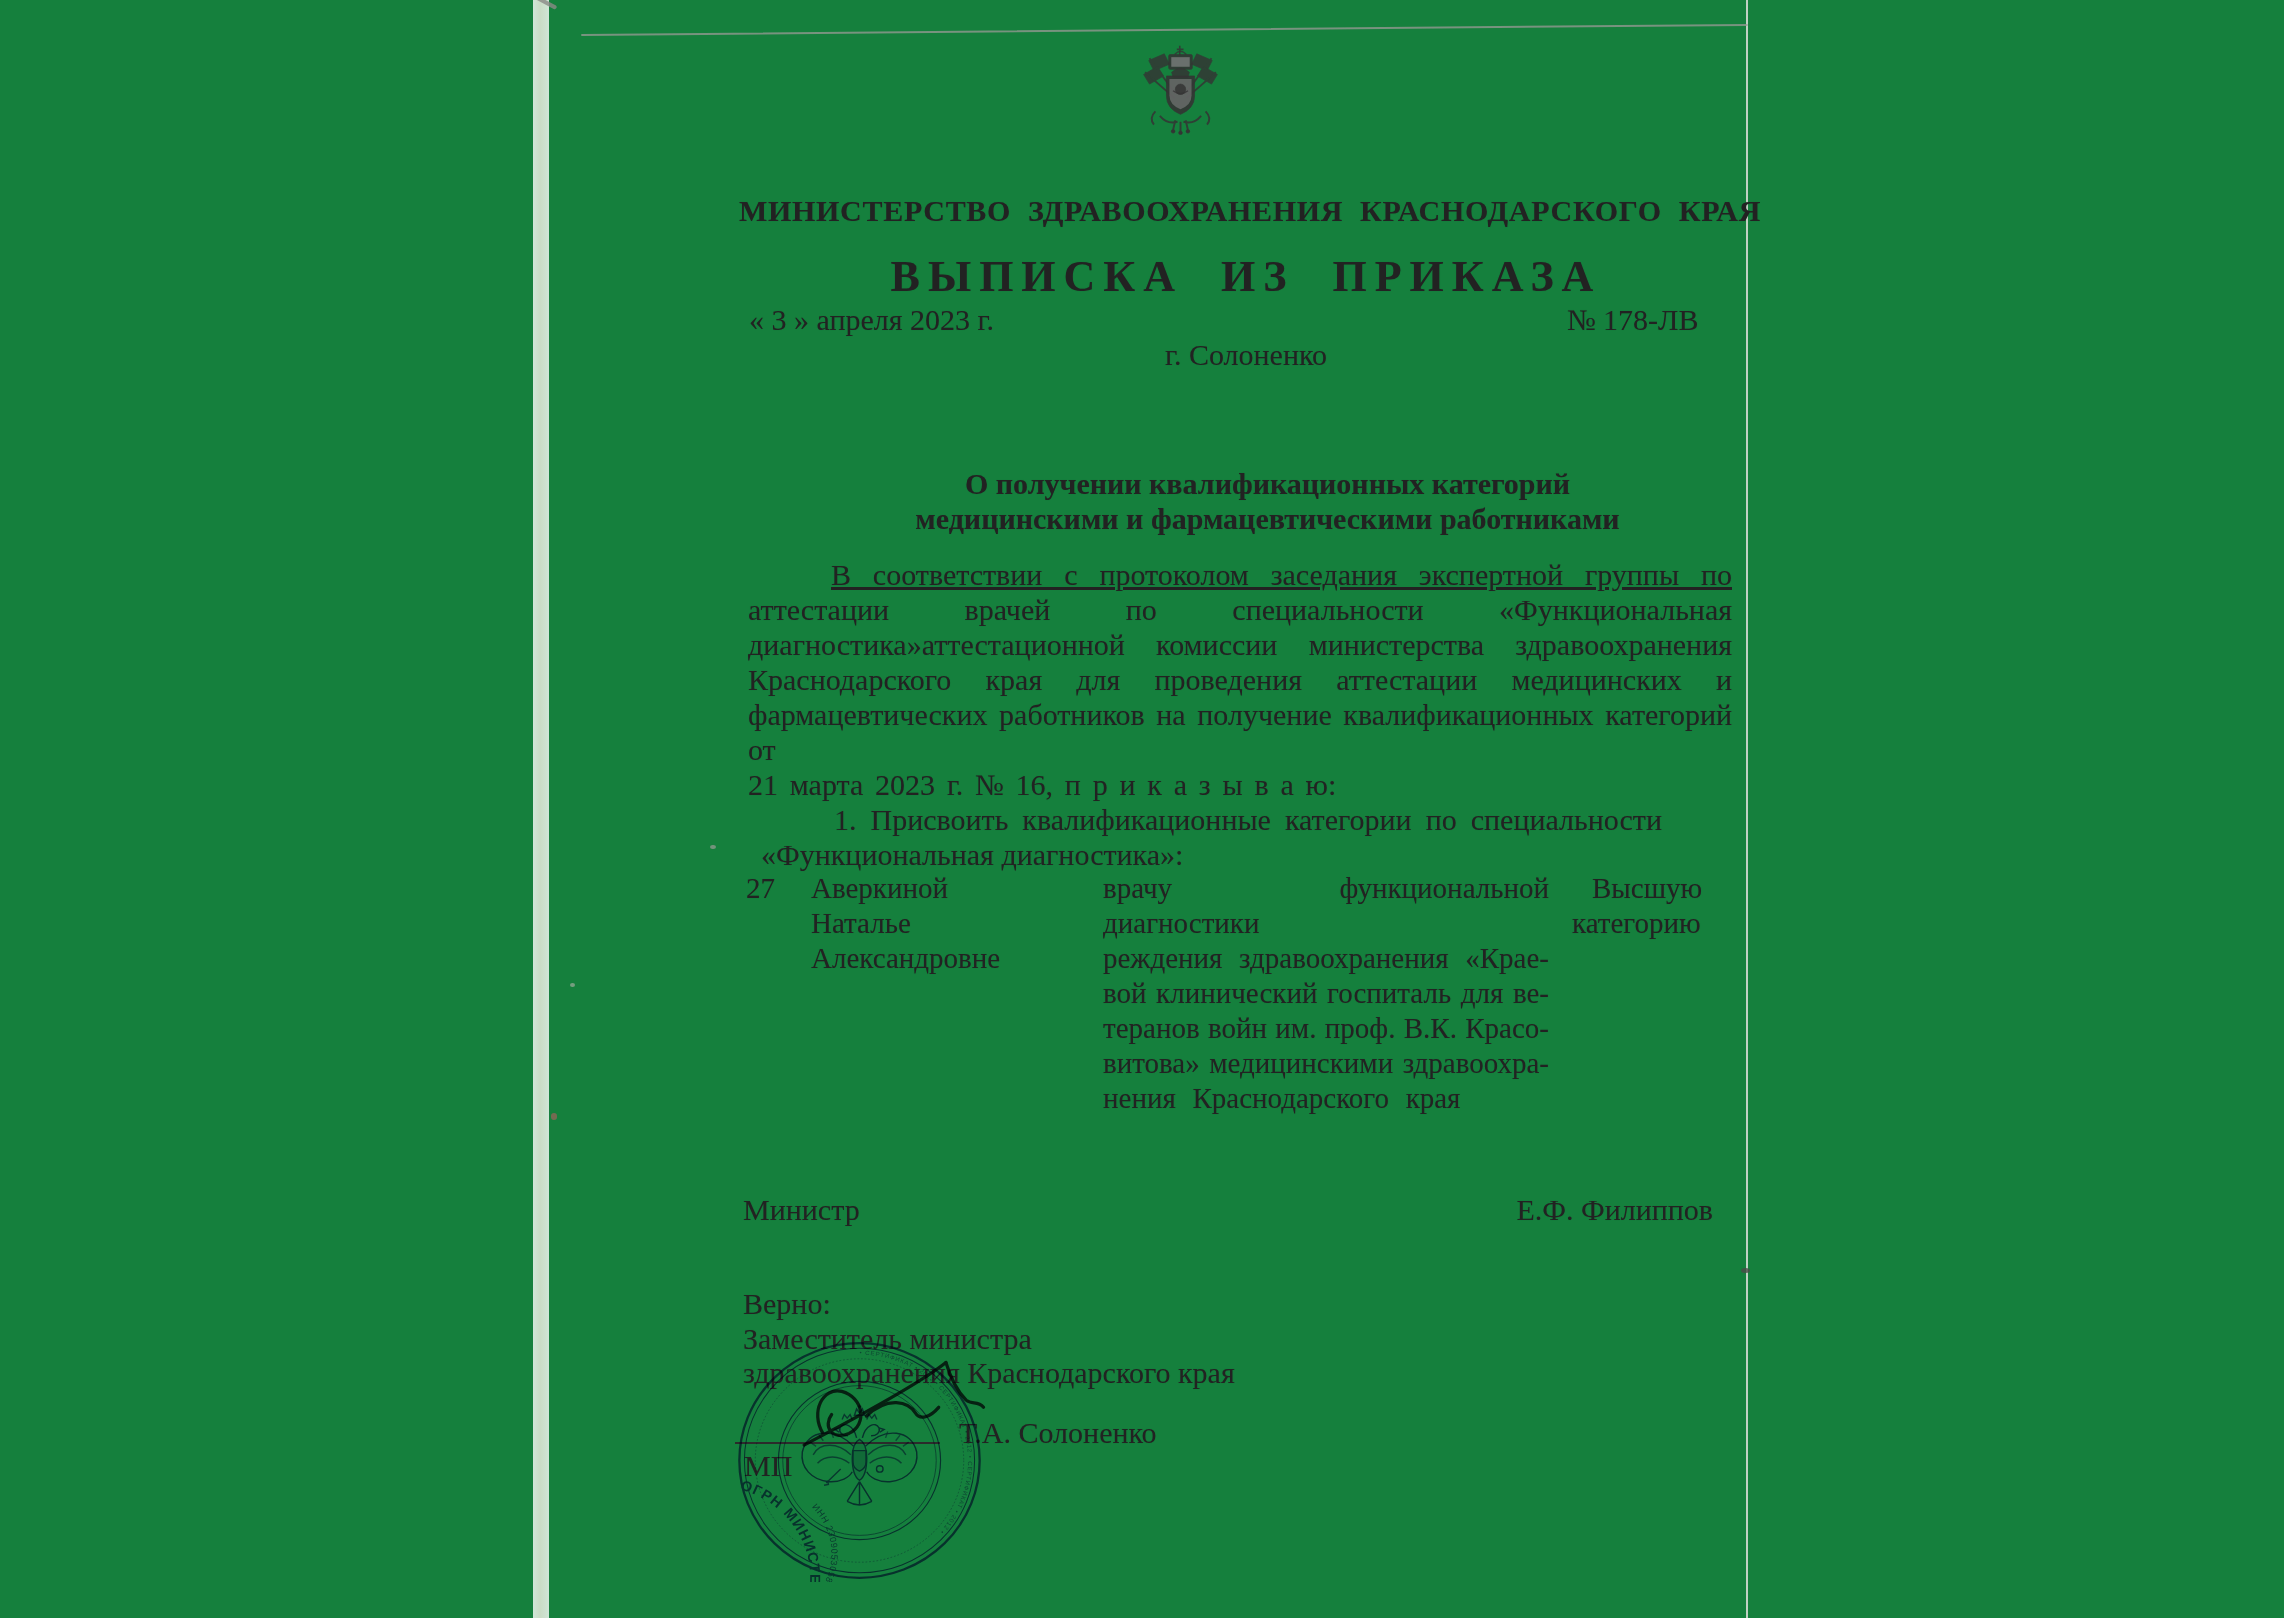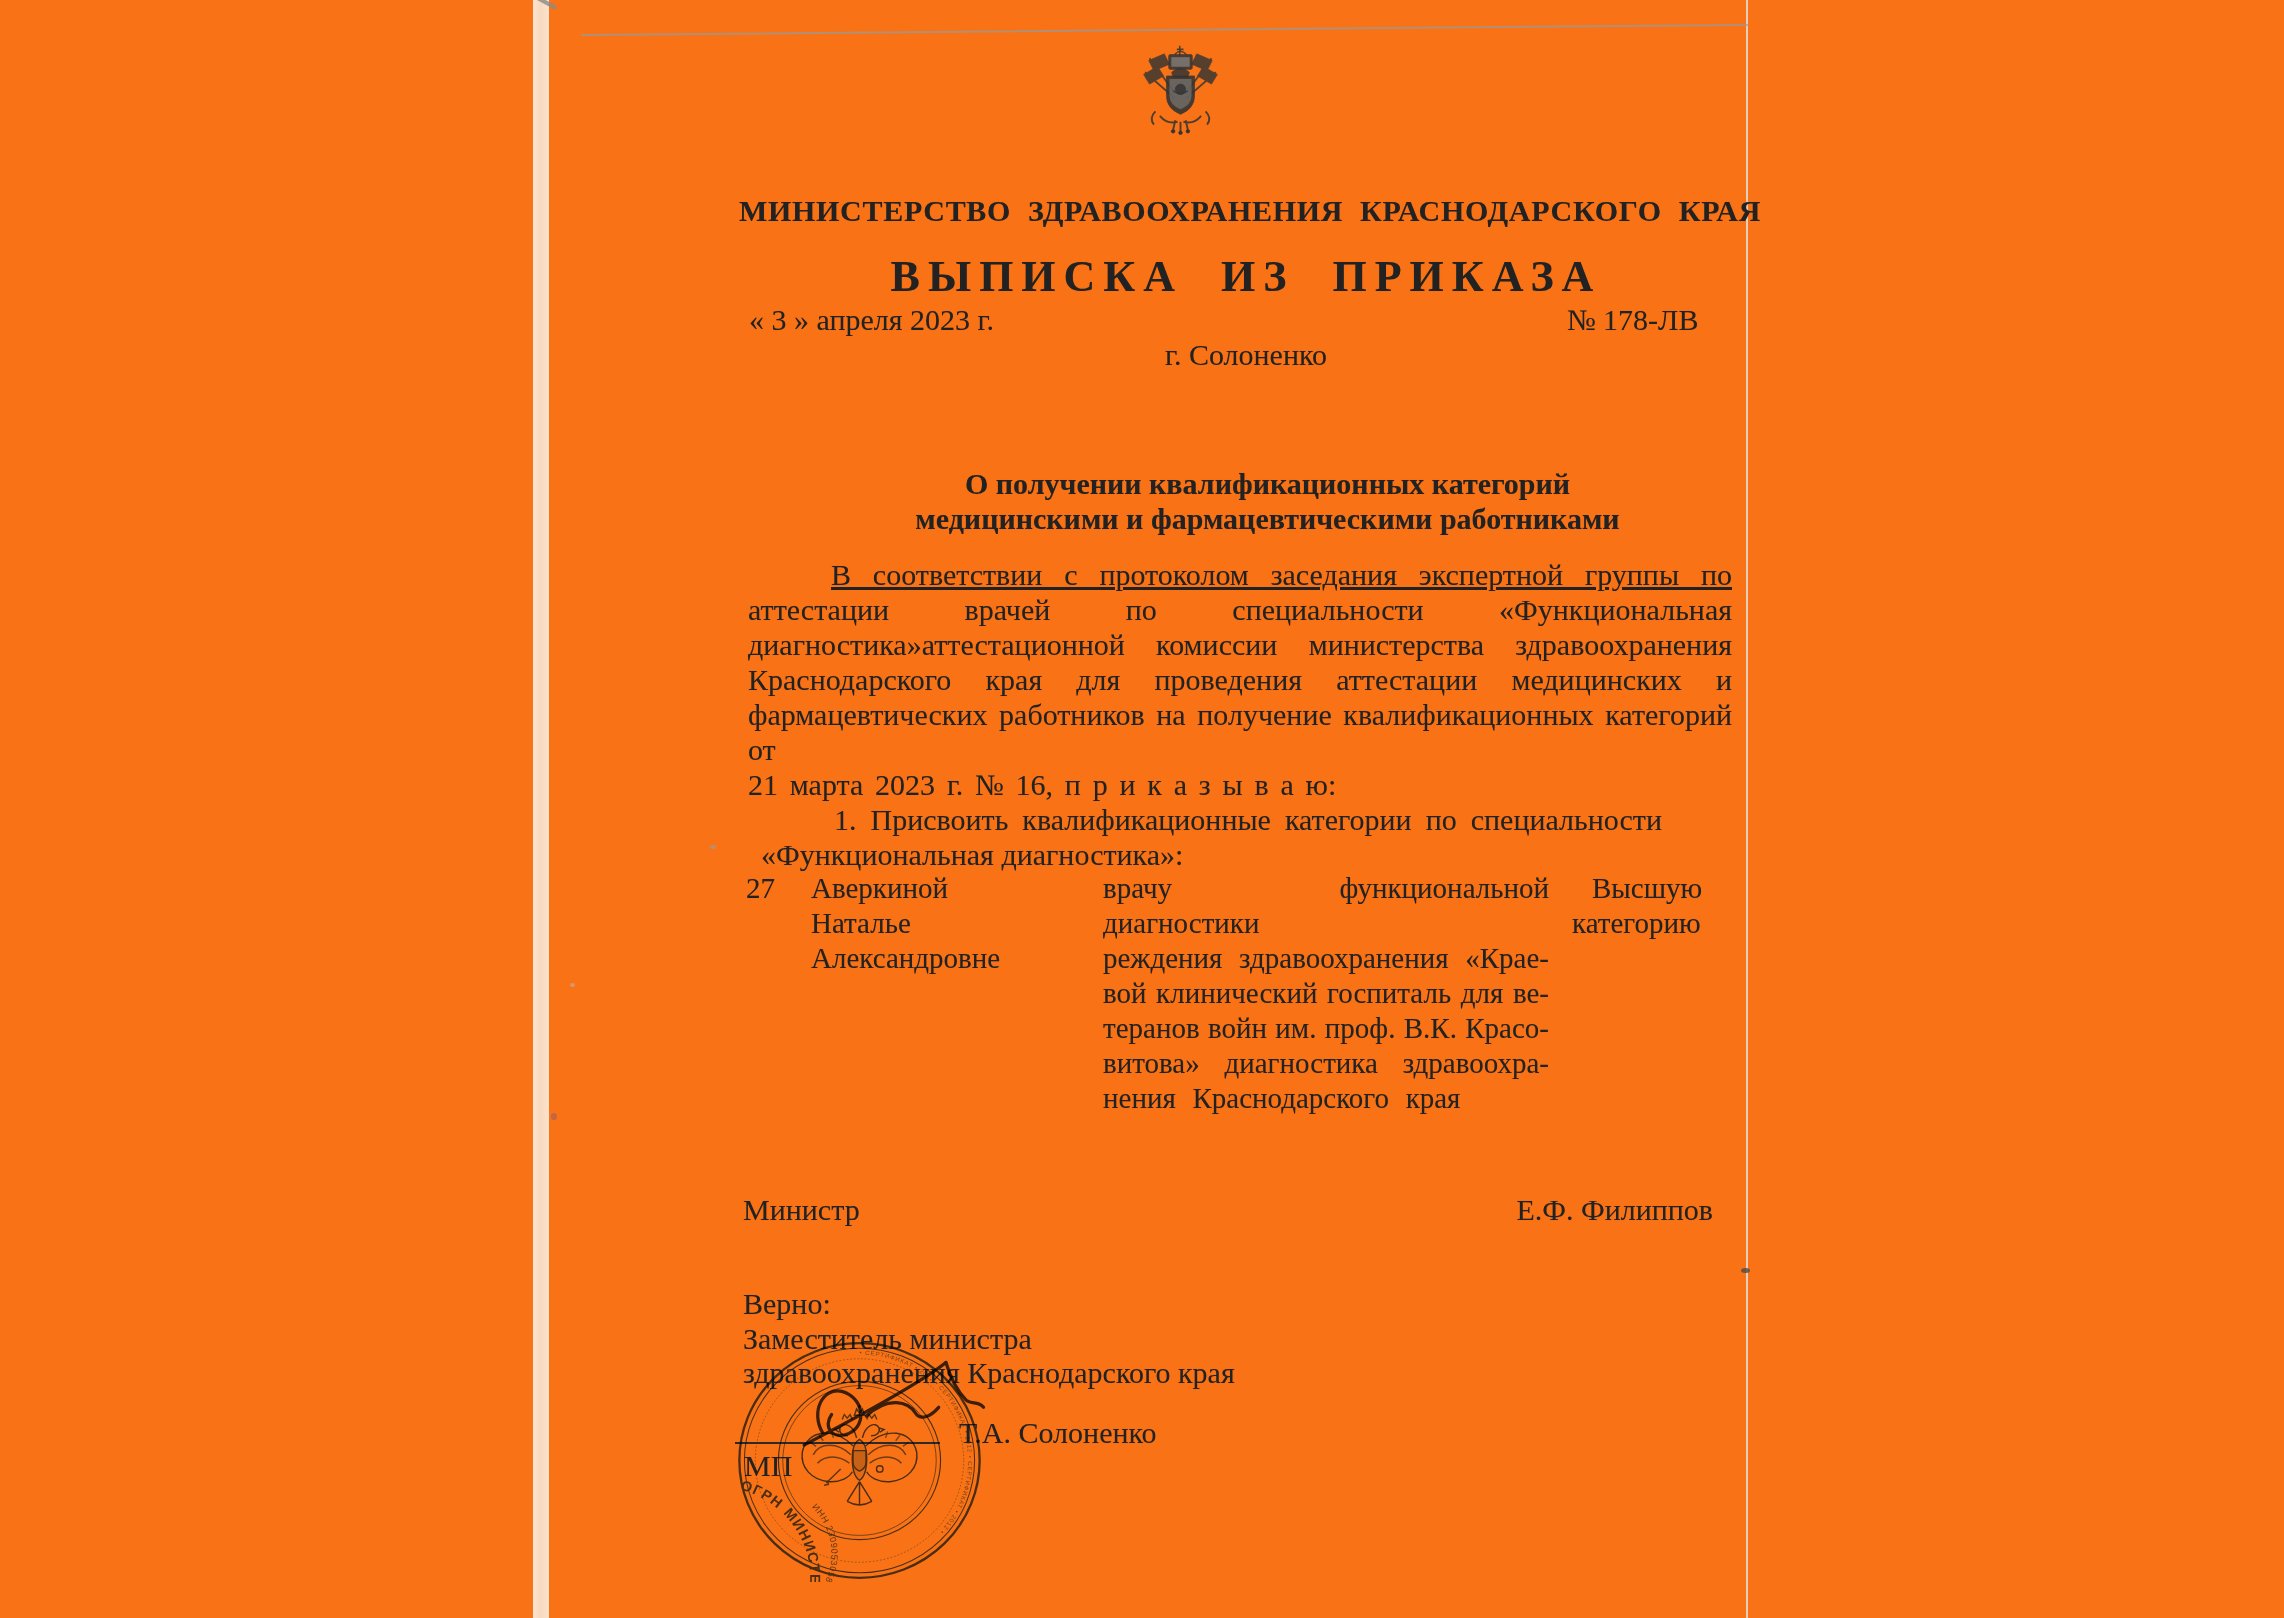--- a/index.html
+++ b/index.html
@@ -1,17 +1,17 @@
 <!DOCTYPE html>
 <html style="font-size:11.6px"><head>
 <meta charset="utf-8">
 <style>
   html,body{margin:0;padding:0;background:#ffffff;}
   #canvas{
-    position:relative;width:2284px;height:1618px;background:#f97316;
+    position:relative;width:2284px;height:1618px;background:#15803d;
     overflow:hidden;font-family:"Liberation Serif","DejaVu Serif",serif;color:#222;
   }
   .abs{position:absolute;}
   .txt{position:absolute;color:#222;font-family:"Liberation Serif","DejaVu Serif",serif;
        text-shadow:0 0 0.7px rgba(40,40,40,.25);}
   .center{text-align:center;}
   .nowrap{white-space:nowrap;}
   
   .page-left-edge{left:533px;top:0;width:16px;height:1618px;
       background:linear-gradient(90deg,#ffffff, #f6f3e8 45%, #fbfaf4 80%, #ffffff);opacity:.8;}
@@ -141,21 +141,21 @@
     <div class="col-name">
       <div>Аверкиной</div>
       <div>Наталье</div>
       <div>Александровне</div>
     </div>
     <div class="col-assign">
       <div class="jline">врачу функциональной диагностики</div>
       <div class="jline">реждения здравоохранения «Крае-</div>
       <div class="jline">вой клинический госпиталь для ве-</div>
       <div class="jline">теранов войн им. проф. В.К. Красо-</div>
-      <div class="jline">витова» диагностика здравоохра-</div>
+      <div class="jline">витова» медицинскими здравоохра-</div>
       <div class="assign-last">нения Краснодарского края</div>
     </div>
     <div class="col-cat">
       <div class="cat-first">Высшую</div>
       <div>категорию</div>
     </div>
   </div>
 
   <div class="txt sig-minister nowrap">Министр</div>
   <div class="txt sig-minister-name nowrap">Е.Ф. Филиппов</div>

